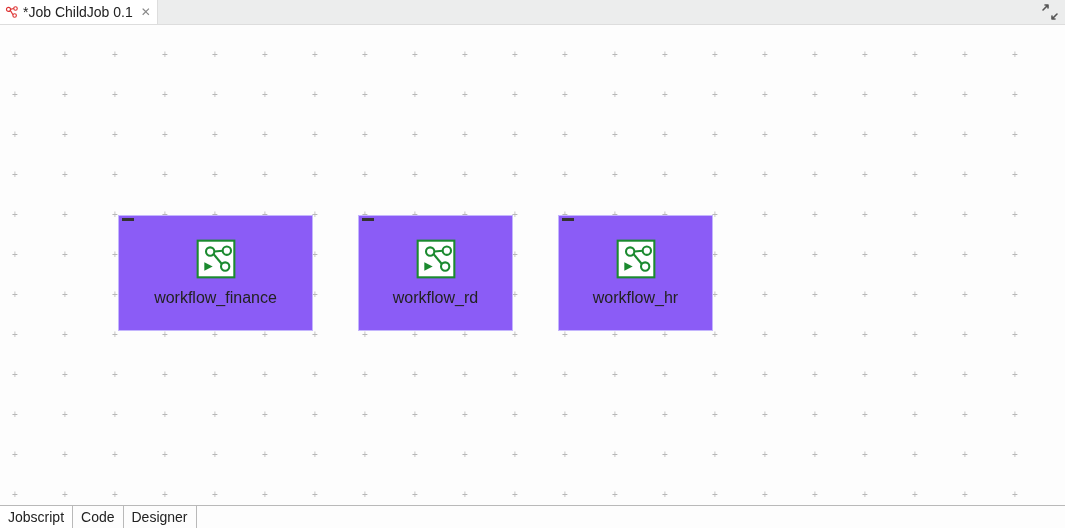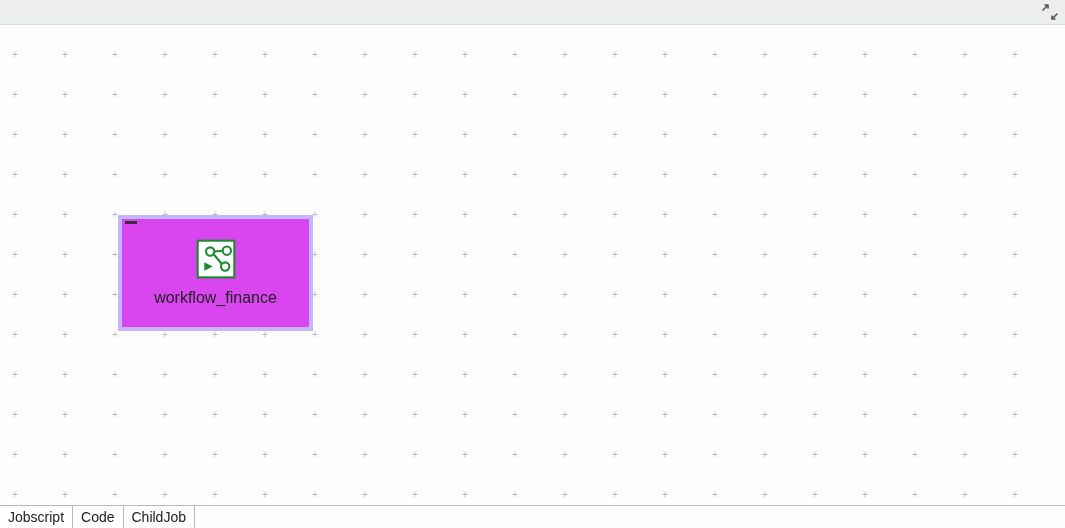--- a/index.html
+++ b/index.html
@@ -58,22 +58,22 @@
     font-size: 10px;
     line-height: 1;
     transform: translate(-50%, -50%);
     user-select: none;
     pointer-events: none;
   }
   .node {
     position: absolute;
     width: 195px;
     height: 116px;
-    border: 4px solid #c4b5fd;
-    background: #d946ef;
+    border: 1px solid #c4b5fd;
+    background: #8b5cf6;
     box-sizing: border-box;
   }
   .node .drag-handle {
     position: absolute;
     top: 2px; left: 3px;
     width: 12px; height: 3px;
     background: #333;
   }
   .node .content {
     display: flex;
@@ -108,20 +108,31 @@
     background: #fdfdfd;
   }
   .btab.active {
     background: #ffffff;
   }
 </style>
 </head>
 <body>
 
 <div class="top-tab-bar">
+  <div class="top-tab">
+    <svg class="ticon" viewBox="0 0 16 16">
+      <circle cx="4" cy="5" r="2.3" fill="none" stroke="#d33" stroke-width="1.3"></circle>
+      <circle cx="12" cy="4" r="2" fill="none" stroke="#d33" stroke-width="1.3"></circle>
+      <circle cx="11" cy="12" r="2" fill="none" stroke="#d33" stroke-width="1.3"></circle>
+      <line x1="6" y1="5" x2="10" y2="4" stroke="#d33" stroke-width="1.3"></line>
+      <line x1="6" y1="6" x2="9" y2="11" stroke="#d33" stroke-width="1.3"></line>
+    </svg>
+    <span>*Job ChildJob 0.1</span>
+    <span class="close">✕</span>
+  </div>
   <svg class="fs-icon" viewBox="0 0 18 18">
     <path d="M2 7 L7 2 M7 2 L7 5 M7 2 L4 2" fill="none" stroke="#555" stroke-width="1.6" stroke-linecap="round"></path>
     <path d="M16 11 L11 16 M11 16 L11 13 M11 16 L14 16" fill="none" stroke="#555" stroke-width="1.6" stroke-linecap="round"></path>
   </svg>
 </div>
 
 <div class="canvas" id="canvas">
 
 <span class="dot" style="left: 15px; top: 30px;">+</span>
     <span class="dot" style="left: 65px; top: 30px;">+</span>
@@ -383,19 +394,49 @@
         <polygon points="10,28 10,38 20,33" fill="#1b8a2f"></polygon>
         <circle cx="17" cy="15" r="5" fill="none" stroke="#1b8a2f" stroke-width="2.5"></circle>
         <circle cx="37" cy="14" r="5" fill="none" stroke="#1b8a2f" stroke-width="2.5"></circle>
         <circle cx="35" cy="33" r="5" fill="none" stroke="#1b8a2f" stroke-width="2.5"></circle>
         <line x1="22" y1="15" x2="32" y2="14" stroke="#1b8a2f" stroke-width="2.5"></line>
         <line x1="21" y1="18" x2="31" y2="30" stroke="#1b8a2f" stroke-width="2.5"></line>
       </svg>
       <span class="node-label">workflow_finance</span>
     </div>
   </div>
+    <div class="node" style="left:358px; top:190px; width:155px;">
+    <span class="drag-handle"></span>
+    <div class="content">
+      <svg class="wf-icon" viewBox="0 0 48 48">
+        <rect x="2" y="2" width="44" height="44" fill="#fff" stroke="#1b8a2f" stroke-width="2.5"></rect>
+        <polygon points="10,28 10,38 20,33" fill="#1b8a2f"></polygon>
+        <circle cx="17" cy="15" r="5" fill="none" stroke="#1b8a2f" stroke-width="2.5"></circle>
+        <circle cx="37" cy="14" r="5" fill="none" stroke="#1b8a2f" stroke-width="2.5"></circle>
+        <circle cx="35" cy="33" r="5" fill="none" stroke="#1b8a2f" stroke-width="2.5"></circle>
+        <line x1="22" y1="15" x2="32" y2="14" stroke="#1b8a2f" stroke-width="2.5"></line>
+        <line x1="21" y1="18" x2="31" y2="30" stroke="#1b8a2f" stroke-width="2.5"></line>
+      </svg>
+      <span class="node-label">workflow_rd</span>
+    </div>
+  </div>
+    <div class="node" style="left:558px; top:190px; width:155px;">
+    <span class="drag-handle"></span>
+    <div class="content">
+      <svg class="wf-icon" viewBox="0 0 48 48">
+        <rect x="2" y="2" width="44" height="44" fill="#fff" stroke="#1b8a2f" stroke-width="2.5"></rect>
+        <polygon points="10,28 10,38 20,33" fill="#1b8a2f"></polygon>
+        <circle cx="17" cy="15" r="5" fill="none" stroke="#1b8a2f" stroke-width="2.5"></circle>
+        <circle cx="37" cy="14" r="5" fill="none" stroke="#1b8a2f" stroke-width="2.5"></circle>
+        <circle cx="35" cy="33" r="5" fill="none" stroke="#1b8a2f" stroke-width="2.5"></circle>
+        <line x1="22" y1="15" x2="32" y2="14" stroke="#1b8a2f" stroke-width="2.5"></line>
+        <line x1="21" y1="18" x2="31" y2="30" stroke="#1b8a2f" stroke-width="2.5"></line>
+      </svg>
+      <span class="node-label">workflow_hr</span>
+    </div>
+  </div>
   </div>
 
 <div class="bottom-tab-bar">
   <div class="btab active">Jobscript</div>
   <div class="btab">Code</div>
-  <div class="btab">ChildJob</div>
+  <div class="btab">Designer</div>
 </div>
 
 </body></html>

